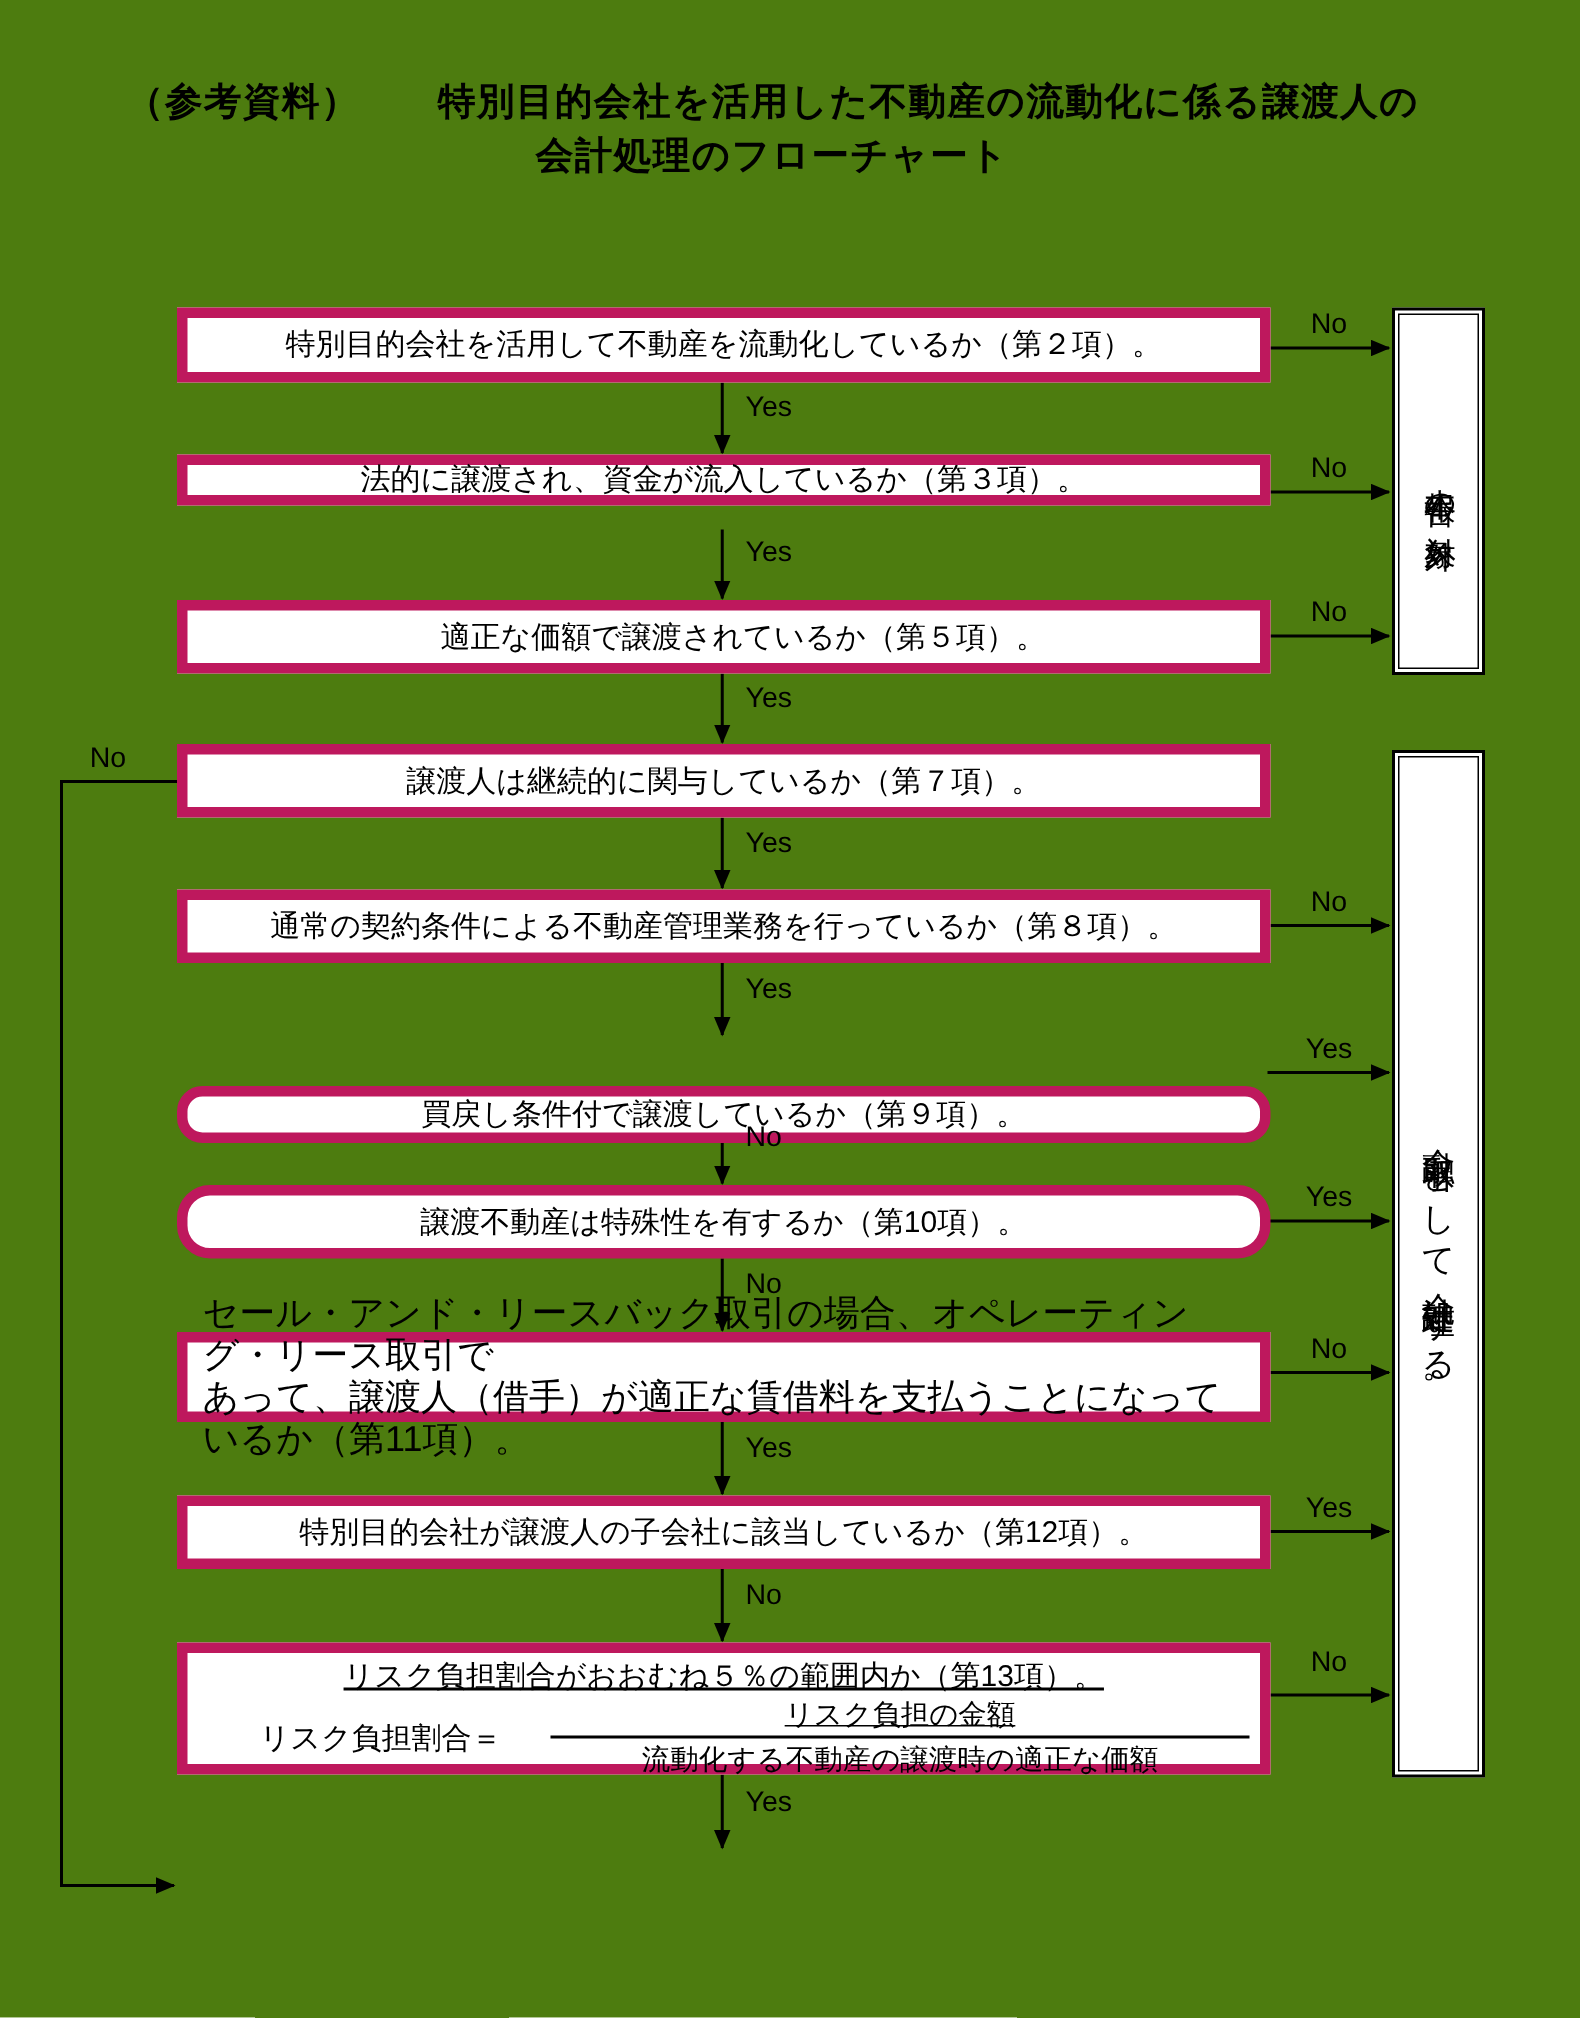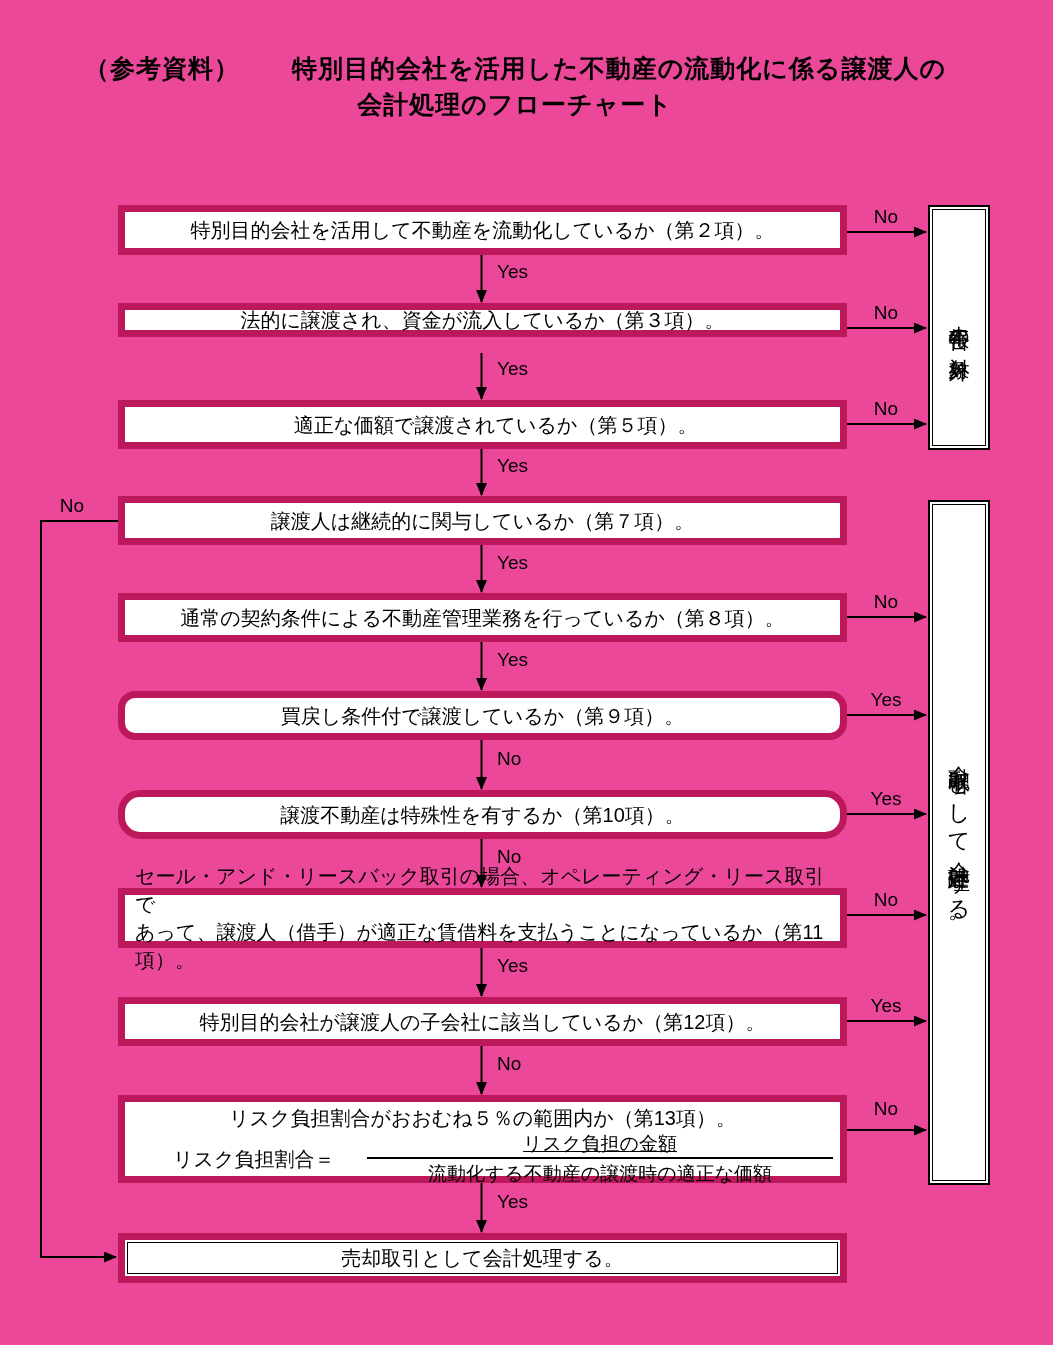--- a/index.html
+++ b/index.html
@@ -1,55 +1,55 @@
 <!DOCTYPE html>
 <html><head>
 <meta charset="utf-8">
 <style>
   html,body{margin:0;padding:0;background:#ffffff;}
   .stage{
-    position:relative;width:1053px;height:1345px;background:#ec4899;
+    position:relative;width:1053px;height:1345px;background:#4d7c0f;
     font-family:"Liberation Sans","DejaVu Sans",sans-serif;color:#000;
     overflow:hidden;
   }
   .title{
     position:absolute;left:0;top:50px;width:1030px;text-align:center;
     font-size:25px;line-height:36px;font-weight:600;letter-spacing:1px;
   }
   .connectors{position:absolute;left:0;top:0;width:1053px;height:1345px;pointer-events:none;}
   .box{
     position:absolute;left:118px;width:729px;box-sizing:border-box;
     border:7px solid #be185d;background:#fff;
     display:flex;align-items:center;justify-content:center;
     font-size:20px;line-height:26px;text-align:center;
   }
   .box.two-line{
     flex-direction:column;align-items:flex-start;justify-content:center;
-    text-align:left;padding:0 10px;font-size:20px;line-height:28px;
+    text-align:left;padding:0 10px;font-size:24px;line-height:28px;
   }
   .dbl{position:relative;}
   .dbl::before{
     content:"";position:absolute;inset:2px;border:1.5px solid #000;pointer-events:none;
   }
   .outcome{
     position:absolute;left:928px;width:62px;box-sizing:border-box;
     border:2px solid #000;background:#fff;
     display:flex;align-items:center;justify-content:center;
   }
   .vtext{
     writing-mode:vertical-rl;text-orientation:mixed;
     font-size:22px;letter-spacing:3px;white-space:nowrap;
   }
   .edge-label{
     position:absolute;font-size:19px;font-weight:500;line-height:22px;white-space:nowrap;
   }
   .edge-label.h{width:40px;text-align:center;}
   
   .q10{flex-direction:column;align-items:stretch;justify-content:flex-start;padding:3px 2px 4px 2px;}
-  .q10-q{text-align:center;font-size:20px;line-height:27px;}
+  .q10-q{text-align:center;font-size:20px;line-height:27px;text-decoration:underline;}
   .q10-row{display:flex;flex:1;align-items:center;}
   .q10-lhs{width:240px;box-sizing:border-box;padding-left:46px;text-align:left;font-size:20px;}
   .fraction{flex:1;margin-right:5px;}
   .fraction .num{text-align:center;font-size:19px;line-height:24px;padding-bottom:1px;border-bottom:2px solid #000;text-decoration:underline;}
   .fraction .den{text-align:center;font-size:19px;line-height:25px;padding-top:2px;}
 </style>
 </head>
 <body>
 
 <div class="stage">
@@ -98,21 +98,21 @@
   </div>
   <div class="box" style="top:400px;height:49px;padding-left:26px;">
     <span>適正な価額で譲渡されているか（第５項）。</span>
   </div>
   <div class="box" style="top:496px;height:49px;font-family:Liberation Serif, serif;">
     <span>譲渡人は継続的に関与しているか（第７項）。</span>
   </div>
   <div class="box" style="top:593px;height:49px;">
     <span>通常の契約条件による不動産管理業務を行っているか（第８項）。</span>
   </div>
-  <div class="box" style="top:691px;height:49px;border-radius:17px;">
+  <div class="box" style="top:724px;height:38px;border-radius:17px;">
     <span>買戻し条件付で譲渡しているか（第９項）。</span>
   </div>
   <div class="box" style="top:790px;height:49px;border-radius:22px;">
     <span>譲渡不動産は特殊性を有するか（第10項）。</span>
   </div>
   <div class="box two-line" style="top:888px;height:60px;">
     <span>セール・アンド・リースバック取引の場合、オペレーティング・リース取引で</span>
     <span>あって、譲渡人（借手）が適正な賃借料を支払うことになっているか（第11項）。</span>
   </div>
   <div class="box" style="top:997px;height:49px;">
@@ -123,23 +123,20 @@
     <div class="q10-q">リスク負担割合がおおむね５％の範囲内か（第13項）。</div>
     <div class="q10-row">
       <div class="q10-lhs">リスク負担割合＝</div>
       <div class="fraction">
         <div class="num">リスク負担の金額</div>
         <div class="den">流動化する不動産の譲渡時の適正な価額</div>
       </div>
     </div>
   </div>
 
-  <div class="box dbl" style="top:1233px;height:50px;">
-    <span>売却取引として会計処理する。</span>
-  </div>
 
   <div class="outcome dbl" style="top:205px;height:245px;">
     <span class="vtext" style="letter-spacing:2px;font-size:21px;">本報告の対象外</span>
   </div>
   <div class="outcome dbl" style="top:500px;height:685px;">
     <span class="vtext">金融取引として会計処理する。</span>
   </div>
 
   <div class="edge-label" style="left:497px;top:261px;">Yes</div>
   <div class="edge-label" style="left:497px;top:358px;">Yes</div>

